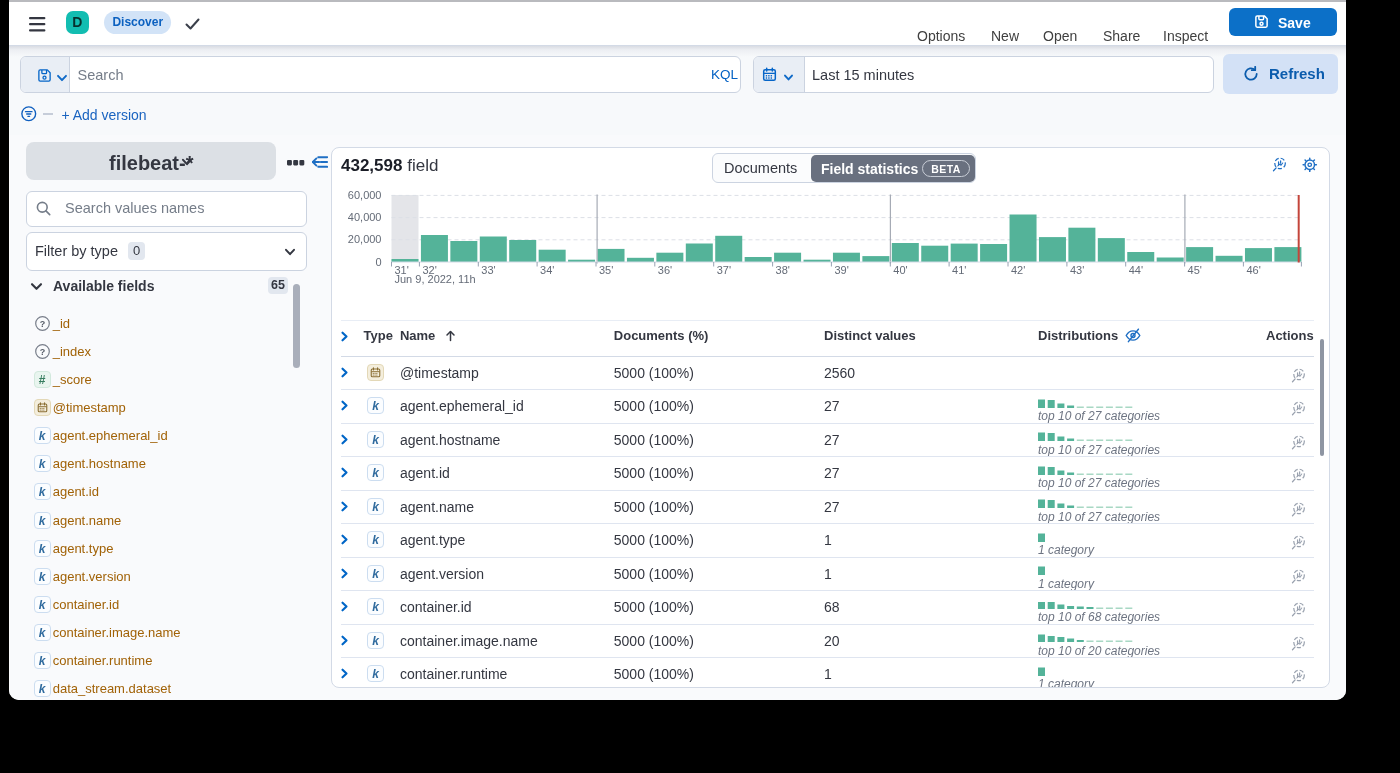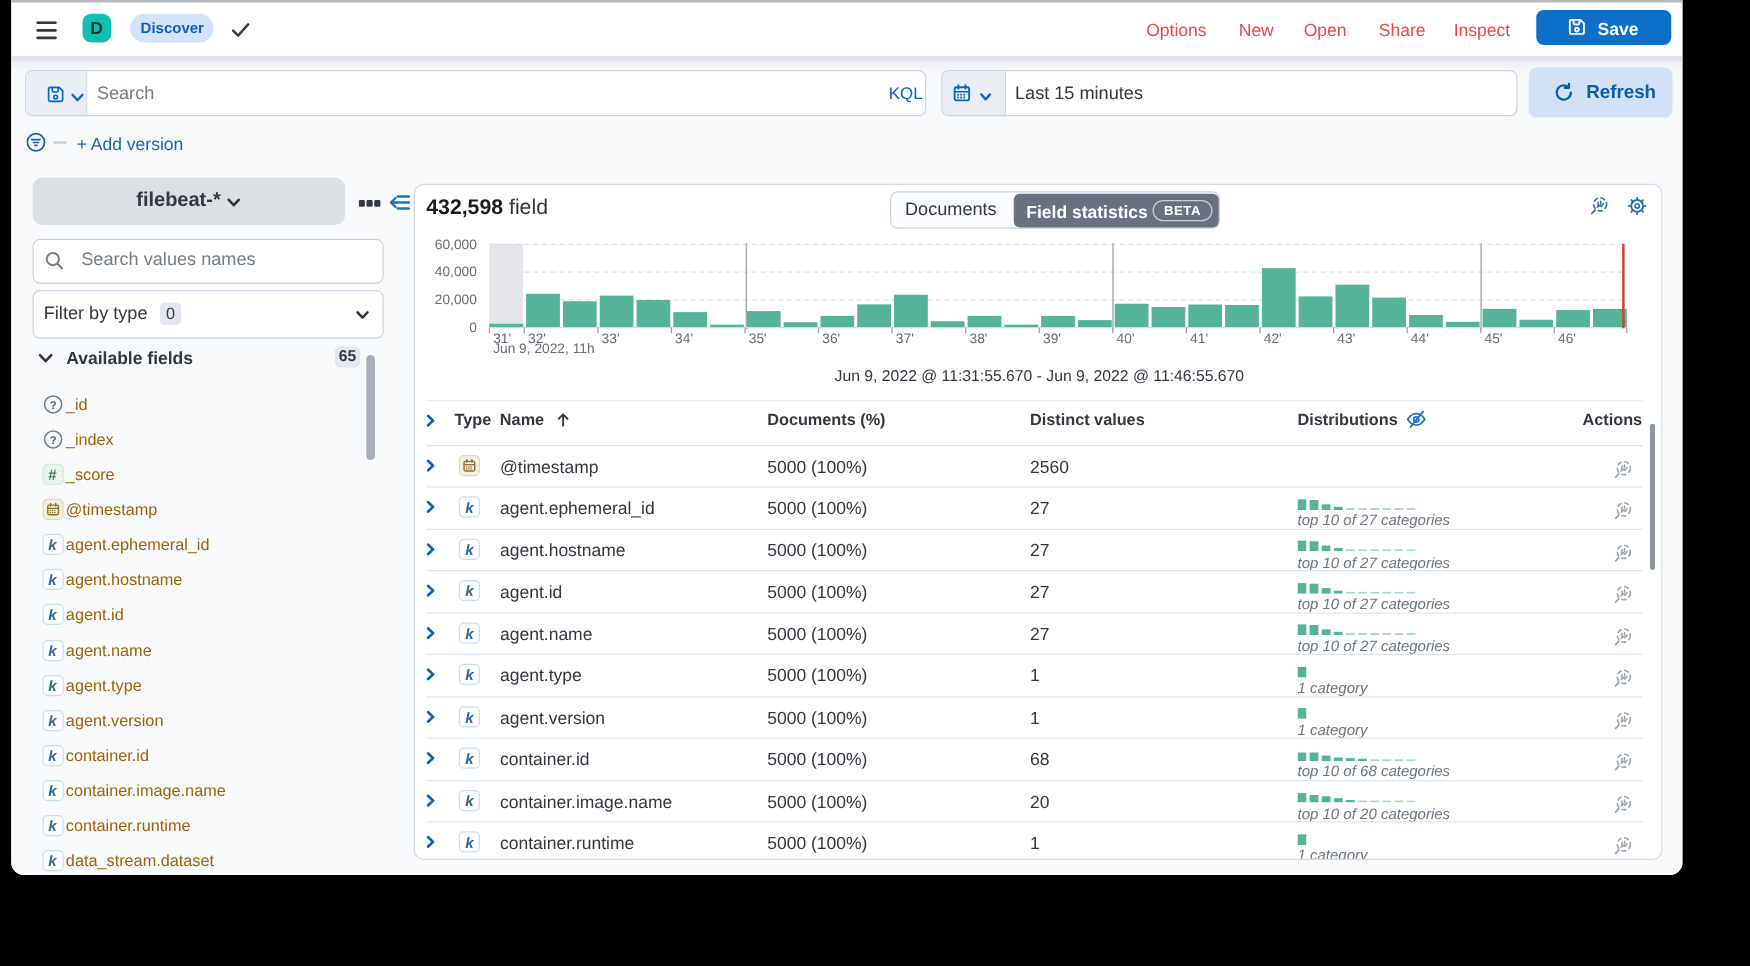--- a/index.html
+++ b/index.html
@@ -1,19 +1,19 @@
 <!DOCTYPE html>
 <html><head><meta charset="utf-8"><style>
 
 *{margin:0;padding:0;box-sizing:border-box}
 html,body{width:1400px;height:773px;background:#000;font-family:"Liberation Sans",sans-serif;overflow:hidden}
 .abs{position:absolute}
 .win{position:absolute;left:9px;top:0;width:1337px;height:700px;background:#fff;border-radius:0 0 10px 10px;overflow:hidden}
 .hdr{position:absolute;left:0;top:0;width:100%;height:46px;background:#fff;border-bottom:1px solid #d3dae6}
-.lnk{position:absolute;font-size:14px;font-weight:500;color:#ef4444;top:16px}
+.lnk{position:absolute;font-size:14px;font-weight:500;color:#404040;top:28px}
 .qsec{position:absolute;left:0;top:46px;width:100%;height:89px;background:linear-gradient(180deg,#d9dce3 0px,#edeff3 4px,#f7f9fb 11px)}
 .main{position:absolute;left:0;top:135px;width:100%;height:565px;background:#f9fafc}
 .inbx{position:absolute;background:#fff;border:1px solid #cbd3e0;border-radius:6px}
 .panel{position:absolute;left:322px;top:12px;width:999px;height:541px;background:#fff;border:1px solid #d3dae6;border-radius:8px;overflow:hidden}
 .seg{position:absolute;background:#e9eef5;border-right:1px solid #cbd3e0;border-radius:5px 0 0 5px}
 .ph{color:#757d89;font-size:14.5px;position:absolute}
 .t{position:absolute;white-space:nowrap}
 .bdg{position:absolute;background:#e2e7ef;border-radius:4px;color:#343741;text-align:center}
 .fldtxt{font-size:13px;color:#a16207}
 .tkn{position:absolute;width:17px;height:17px;border-radius:4px;text-align:center;line-height:16px;box-sizing:border-box}
@@ -87,21 +87,21 @@
 <div class="t" style="left:1260px;top:19px;font-size:15px;font-weight:700;color:#0b5cad">Refresh</div>
 <svg style="position:absolute;left:12.3px;top:60.3px" width="15.5" height="15.5" viewBox="0 0 18 18" fill="none">
         <circle cx="9" cy="9" r="8" stroke="#0f5fbf" stroke-width="1.6"></circle>
         <path d="M5.2 6.6h7.6M6.6 9.3h4.8M8 12h2" stroke="#0f5fbf" stroke-width="1.5" stroke-linecap="round"></path>
       </svg>
 <div class="abs" style="left:33.7px;top:66.5px;width:10px;height:2px;background:#c6cdd9"></div>
 <div class="t" style="left:52.4px;top:61px;font-size:14px;color:#1a64c0">+ Add version</div>
 </div>
 <div class="main">
 <div class="abs" style="left:17px;top:7px;width:250px;height:37.5px;border-radius:8px;background:#dce0e5"></div>
-<div class="t" style="left:100px;top:17px;font-size:16px;font-weight:700;color:#343741">filebeat-*</div>
+<div class="t" style="left:100px;top:17px;font-size:20px;font-weight:700;color:#343741">filebeat-*</div>
 <svg style="position:absolute;left:172px;top:21px" width="12" height="12" viewBox="0 0 12 12" fill="none">
         <path d="M2 3.84 L6.0 8.16 L10 3.84" stroke="#343741" stroke-width="2.1" stroke-linecap="round" stroke-linejoin="round"></path>
       </svg>
 <svg style="position:absolute;left:278px;top:24.5px" width="18" height="6" viewBox="0 0 18 6" fill="none">
         <rect x="0.0" y="0" width="4.9" height="5.4" rx="1.1" fill="#343741"></rect>
         <rect x="6.2" y="0" width="4.9" height="5.4" rx="1.1" fill="#343741"></rect>
         <rect x="12.4" y="0" width="4.9" height="5.4" rx="1.1" fill="#343741"></rect>
       </svg>
 <svg style="position:absolute;left:303px;top:20px" width="16" height="14" viewBox="0 0 16 14" fill="none">
         <path d="M6.2 2.2h9M8.8 7h6.4M6.2 11.8h9" stroke="#1f6fc4" stroke-width="1.9" stroke-linecap="round"></path>
@@ -269,21 +269,20 @@
           <text x="737.9" y="88.0" font-size="11" fill="#646b77" font-family="Liberation Sans,sans-serif">43'</text>
           <line x1="793.7" y1="76.0" x2="793.7" y2="80.5" stroke="#98a2b3" stroke-width="1"></line>
           <text x="796.7" y="88.0" font-size="11" fill="#646b77" font-family="Liberation Sans,sans-serif">44'</text>
           <line x1="852.6" y1="76.0" x2="852.6" y2="80.5" stroke="#98a2b3" stroke-width="1"></line>
           <text x="855.6" y="88.0" font-size="11" fill="#646b77" font-family="Liberation Sans,sans-serif">45'</text>
           <line x1="911.4" y1="76.0" x2="911.4" y2="80.5" stroke="#98a2b3" stroke-width="1"></line>
           <text x="914.4" y="88.0" font-size="11" fill="#646b77" font-family="Liberation Sans,sans-serif">46'</text>
           <line x1="969.4" y1="76.0" x2="969.4" y2="80.5" stroke="#98a2b3" stroke-width="1"></line>
           <text x="62.5" y="96.5" font-size="11" fill="#646b77" font-family="Liberation Sans,sans-serif">Jun 9, 2022, 11h</text>
         </svg>
-<div class="t" style="left:0;top:146px;width:999px;text-align:center;font-size:12.6px;color:#343741">Jun 9, 2022 @ 11:31:55.670 - Jun 9, 2022 @ 11:46:55.670</div>
 <div class="rowline" style="left:9px;top:171.5px;width:973px;background:#e8edf5"></div>
 <svg style="position:absolute;left:7px;top:183px" width="11" height="11" viewBox="0 0 10 10" fill="none">
           <path d="M3.2 1.6 L6.8 5 L3.2 8.4" stroke="#0166c7" stroke-width="2.0" stroke-linecap="round" stroke-linejoin="round"></path>
         </svg>
 <div class="hcell" style="left:31.6px;top:180px">Type</div>
 <div class="hcell" style="left:67.9px;top:180px">Name</div>
 <svg style="position:absolute;left:113px;top:181.5px" width="11" height="12" viewBox="0 0 11 12" fill="none">
           <path d="M5.5 10.5 V1.8" stroke="#343741" stroke-width="1.5" stroke-linecap="round"></path>
           <path d="M2 5 L5.5 1.5 L9 5" stroke="#343741" stroke-width="1.5" stroke-linecap="round" stroke-linejoin="round"></path>
         </svg>

